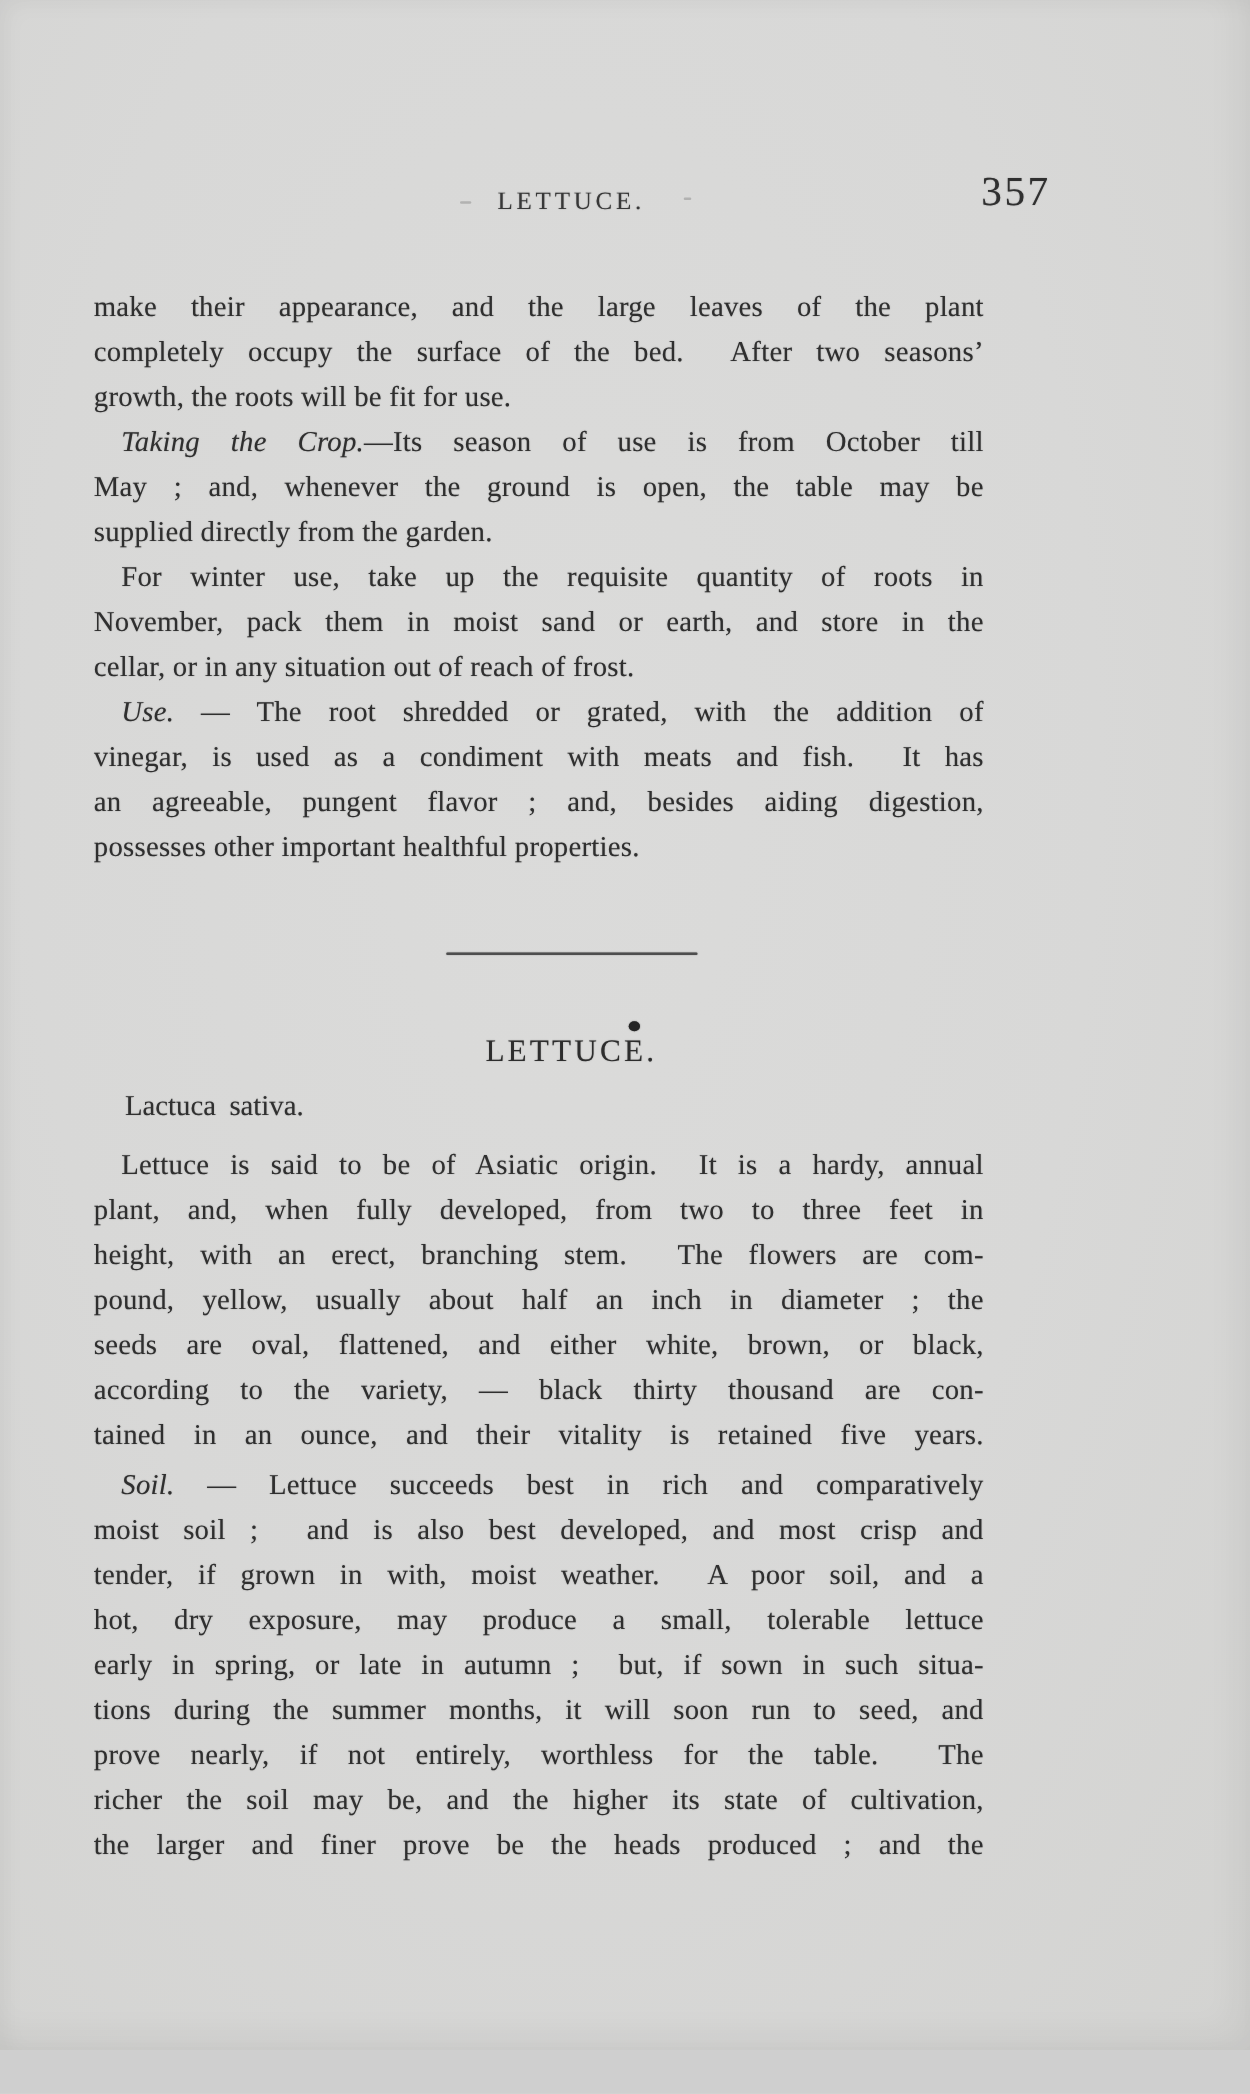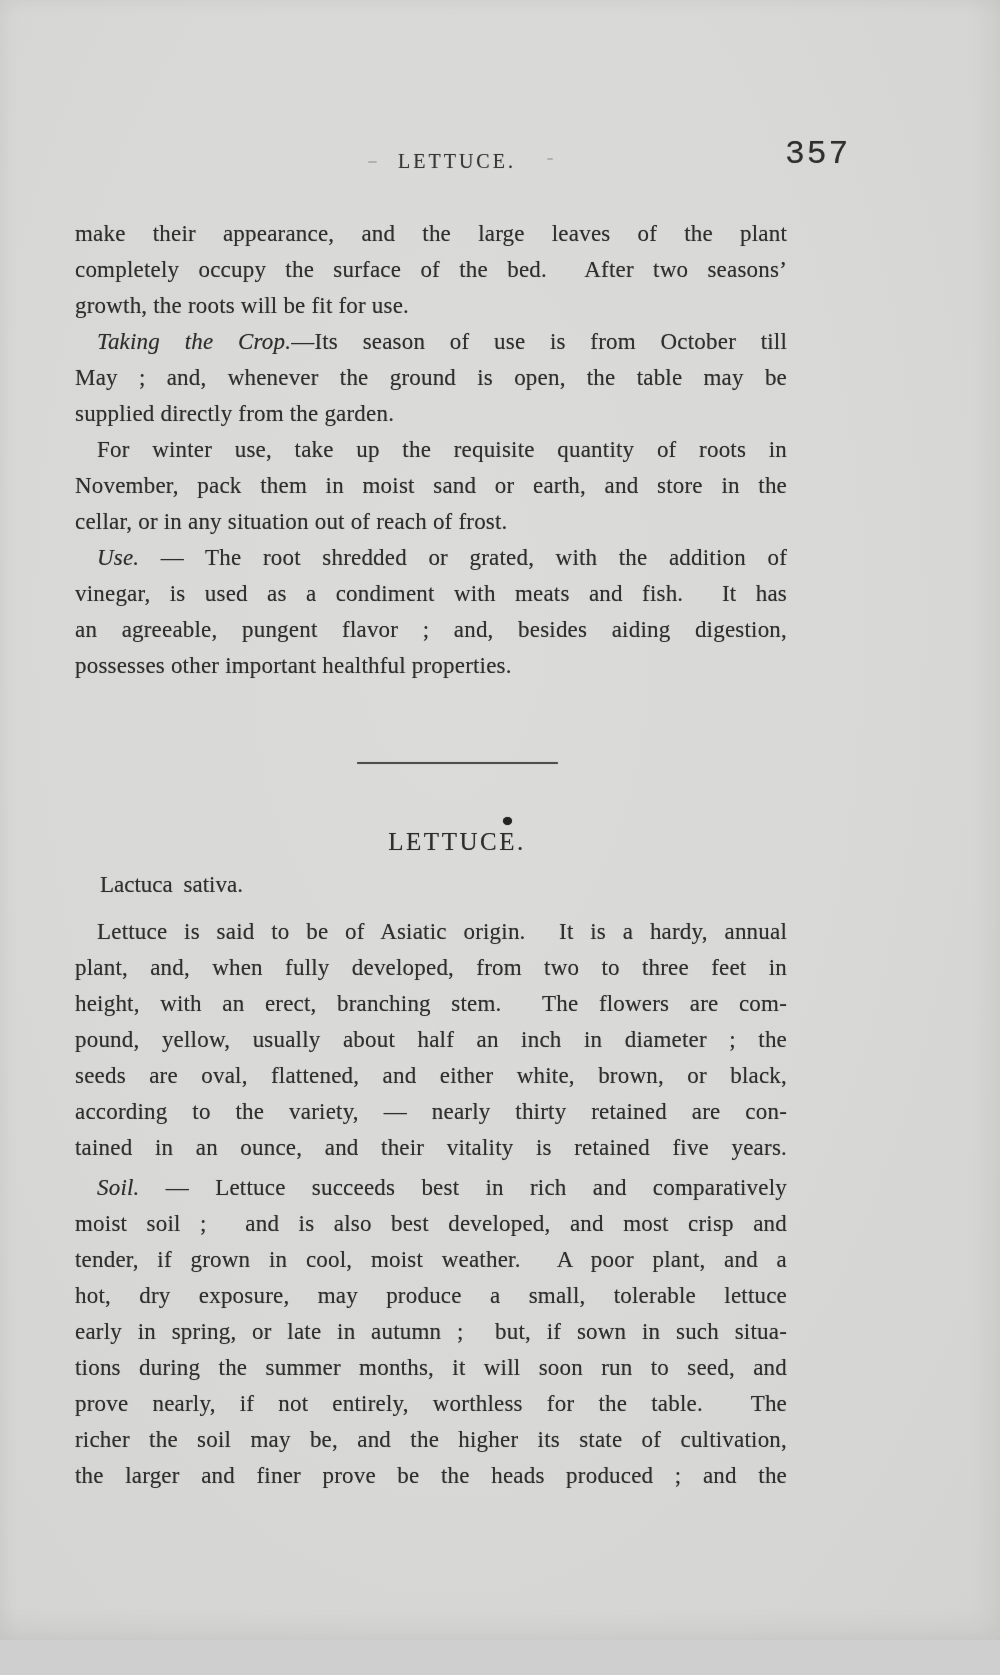--- a/index.html
+++ b/index.html
@@ -12,27 +12,27 @@
     color:#2f2f2f;
   }
   .txt{ text-shadow:0 0 1px rgba(47,47,47,0.45); }
   .running-title{
     position:absolute; top:151px; left:100px; width:714px;
     text-align:center; font-size:20px; letter-spacing:3px; line-height:1;
     color:#383838;
   }
   .page-num{
     position:absolute; top:138px; left:785px;
-    font-size:33px; line-height:1; letter-spacing:2px; color:#303030;font-family:Liberation Mono, monospace;
+    font-size:33px; line-height:1; letter-spacing:2px; color:#303030;
   }
   .artifact{ position:absolute; background:#6a6a6a; opacity:0.35; border-radius:1px; }
   .art1{ top:161px; left:368px; width:9px; height:2px; }
   .art2{ top:158px; left:547px; width:6px; height:2px; }
   .body-block{ position:absolute; left:75px; width:712px; font-size:23px; line-height:36px; }
-  .b1{ top:216px; }
+  .b1{ top:228px; }
   .b2{ top:914px; }
   .jline,.lline{
     white-space:pre-wrap; height:36px; overflow:hidden;
     text-align:justify; text-align-last:justify;
     letter-spacing:0.2px;
   }
   .lline{ text-align:left; text-align-last:left; }
   .indent{ padding-left:22px; }
   .lead{ font-style:italic; }
   .para{ margin:0; }
@@ -94,27 +94,27 @@
   <div class="section-heading txt">LETTUCE.</div>
   <div class="section-subheading txt">Lactuca sativa.</div>
 
   <div class="body-block b2 txt">
     <div class="para">
       <div class="jline indent">Lettuce is said to be of Asiatic origin.  It is a hardy, annual</div>
       <div class="jline">plant, and, when fully developed, from two to three feet in</div>
       <div class="jline">height, with an erect, branching stem.  The flowers are com-</div>
       <div class="jline">pound, yellow, usually about half an inch in diameter ; the</div>
       <div class="jline">seeds are oval, flattened, and either white, brown, or black,</div>
-      <div class="jline">according to the variety, — nearly thirty retained are con-</div>
+      <div class="jline">according to the variety, — black thirty thousand are con-</div>
       <div class="jline">tained in an ounce, and their vitality is retained five years.</div>
     </div>
     <div class="para p-gap">
       <div class="jline indent"><span class="lead">Soil.</span><span> — Lettuce succeeds best in rich and comparatively</span></div>
       <div class="jline">moist soil ;  and is also best developed, and most crisp and</div>
-      <div class="jline">tender, if grown in cool, moist weather.  A poor plant, and a</div>
+      <div class="jline">tender, if grown in with, moist weather.  A poor soil, and a</div>
       <div class="jline">hot, dry exposure, may produce a small, tolerable lettuce</div>
       <div class="jline">early in spring, or late in autumn ;  but, if sown in such situa-</div>
       <div class="jline">tions during the summer months, it will soon run to seed, and</div>
       <div class="jline">prove nearly, if not entirely, worthless for the table.  The</div>
       <div class="jline">richer the soil may be, and the higher its state of cultivation,</div>
       <div class="jline">the larger and finer prove be the heads produced ; and the</div>
     </div>
   </div>
 
 </div>

